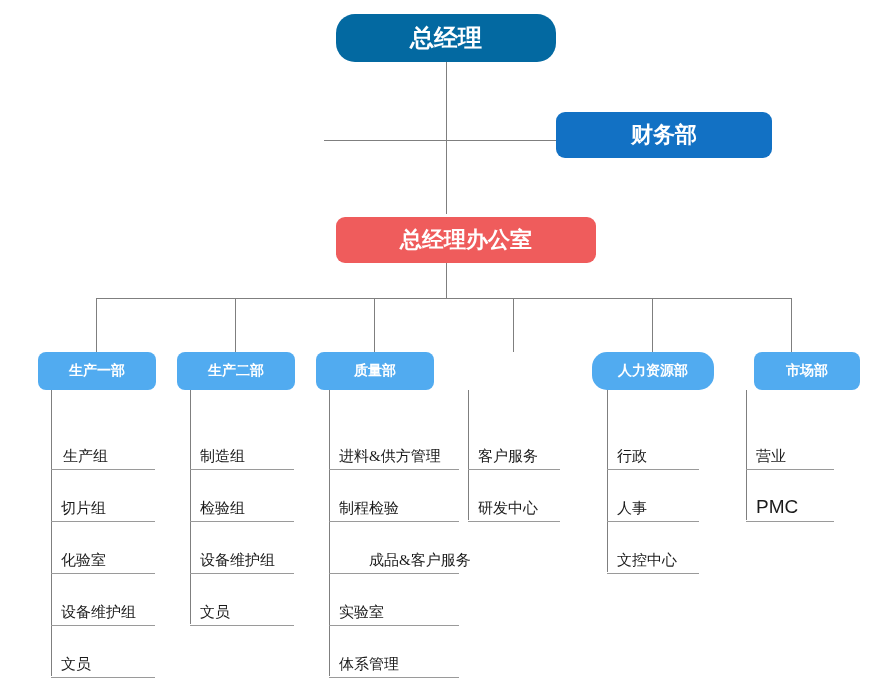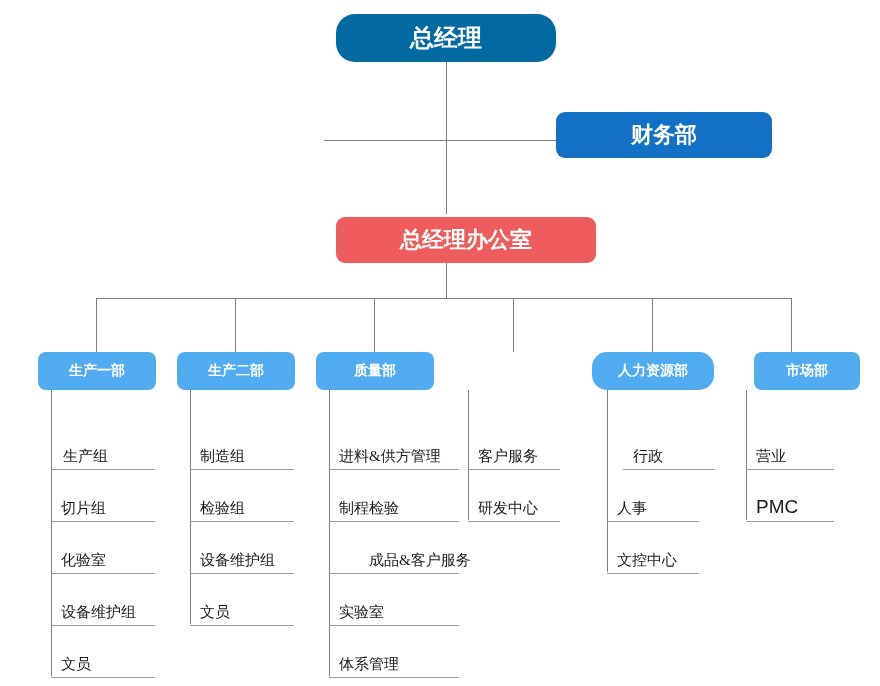--- a/index.html
+++ b/index.html
@@ -161,21 +161,21 @@
   </div>
 
   <div class="sublist" style="left:468px; top:418px; width:92px;">
     <div class="sub-spine" style="height:102px;"></div>
     <div class="sub-item" style="left:0; top:0px;  width:92px; height:52px;">客户服务</div>
     <div class="sub-item" style="left:0; top:52px; width:92px; height:52px;">研发中心</div>
   </div>
 
   <div class="sublist" style="left:607px; top:418px; width:92px;">
     <div class="sub-spine" style="height:154px;"></div>
-    <div class="sub-item" style="left:16px; top:0px;   width:92px; height:52px;">行政</div>
+    <div class="sub-item" style="left:0; top:0px;   width:92px; height:52px;">行政</div>
     <div class="sub-item" style="left:0; top:52px;  width:92px; height:52px;">人事</div>
     <div class="sub-item" style="left:0; top:104px; width:92px; height:52px;">文控中心</div>
   </div>
 
   <div class="sublist" style="left:746px; top:418px; width:88px;">
     <div class="sub-spine" style="height:102px;"></div>
     <div class="sub-item" style="left:0; top:0px;  width:88px; height:52px;">营业</div>
     <div class="sub-item latin" style="left:0; top:52px; width:88px; height:52px;">PMC</div>
   </div>
 

